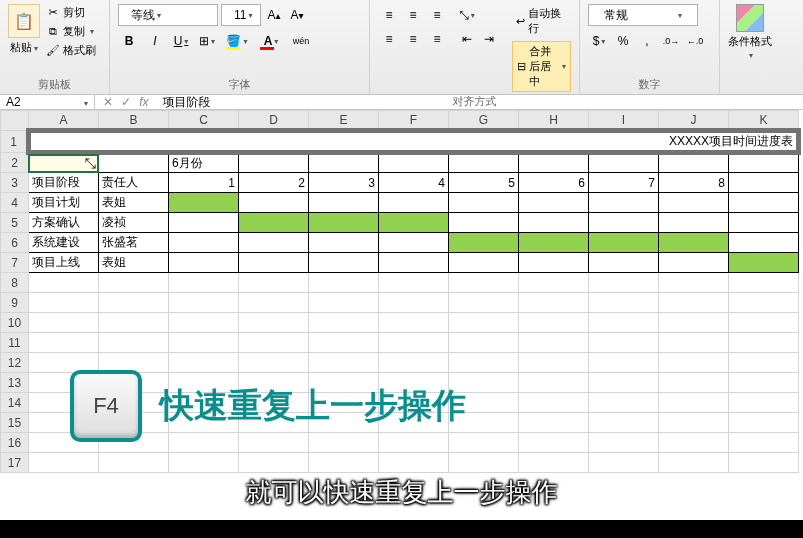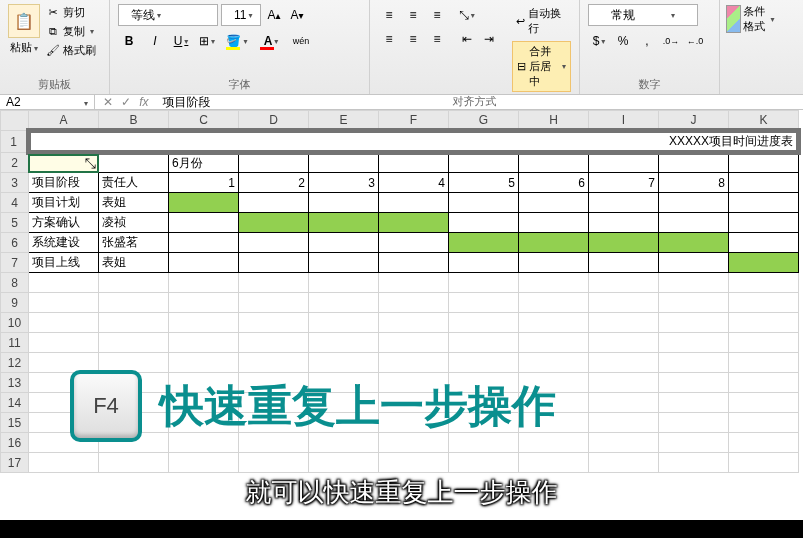--- a/index.html
+++ b/index.html
@@ -27,24 +27,24 @@
   .btn-sq { width: 22px; height: 22px; display: flex; align-items: center; justify-content: center; border: 1px solid transparent; }
   .btn-drop { width: 30px; }
   .wen-color { position: relative; }
   .underline-color { position: absolute; bottom: 1px; left: 3px; width: 14px; height: 3px; }
   
   .align-grid { display: grid; grid-template-columns: repeat(3, 22px); gap: 2px; }
   .align-col2 { display: flex; flex-direction: column; gap: 3px; margin-left: 8px; font-size: 11px; }
   .align-item { display: flex; align-items: center; gap: 3px; padding: 2px 4px; }
   .merge-highlight { border: 1px solid #f0c36d; background: #fdeeb3; }
   
-  .num-top { border: 1px solid #b0b0b0; background: #fff; height: 22px; width: 110px; padding: 0 22px; display: flex; align-items: center; justify-content: space-between; margin-bottom: 4px; }
+  .num-top { border: 1px solid #b0b0b0; background: #fff; height: 22px; width: 110px; padding: 0 15px; display: flex; align-items: center; justify-content: space-between; margin-bottom: 4px; }
   .num-bottom { display: flex; gap: 2px; }
   
-  .cf-col { display: flex; align-items: center; gap: 2px; font-size: 11px; }
+  .cf-col { display: flex; flex-direction: column; align-items: center; gap: 2px; font-size: 11px; }
   .cf-icon { width: 28px; height: 28px; background: linear-gradient(135deg, #e8a 0 33%, #ae8 33% 66%, #8be 66%); border: 1px solid #999; }
   
   .dd-arrow::after { content: "▾"; font-size: 8px; margin-left: 2px; color: #555; }
   
   
   .formula-bar { display: flex; align-items: center; border-bottom: 1px solid #c5c5c5; height: 15px; background: #fff; }
   .name-box { width: 95px; border-right: 1px solid #c5c5c5; height: 100%; display: flex; align-items: center; padding: 0 6px; justify-content: space-between; }
   .fb-btns { display: flex; align-items: center; gap: 8px; padding: 0 8px; color: #888; font-size: 12px; }
   .fb-btn { cursor: pointer; }
   .fb-input { flex: 1; padding: 0 6px; }
@@ -63,21 +63,21 @@
   .title-row td { border: 5px solid #737373; text-align: right; }
   .num-right { text-align: right; }
   .green-fill { background: #92d050 !important; }
   .sel-cell { background: #fffde6 !important; position: relative; }
   .sel-cell::after { content: ""; position: absolute; inset: -1px; border: 2px solid #217346; pointer-events: none; }
   .cursor-icon { position: absolute; font-size: 14px; right: 2px; bottom: 0; color: #000; }
   
   
   .tip-overlay { position: absolute; left: 70px; top: 370px; display: flex; align-items: center; gap: 18px; }
   .key-badge { width: 72px; height: 72px; border: 4px solid #0a8f8f; border-radius: 10px; background: linear-gradient(#fafafa,#ddd); display: flex; align-items: center; justify-content: center; font-size: 22px; font-weight: normal; color: #444; box-shadow: inset 0 -3px 4px rgba(0,0,0,.2); }
-  .tip-text { font-size: 44px; font-weight: bold; color: #0a8f8f; }
+  .tip-text { font-size: 34px; font-weight: bold; color: #0a8f8f; }
   .subtitle { position: absolute; bottom: 28px; width: 100%; text-align: center; font-size: 26px; color: #fff; text-shadow: -1px -1px 2px #000, 1px -1px 2px #000, -1px 1px 2px #000, 1px 1px 2px #000, 0 0 4px #000; font-weight: 500; }
   .black-bars { position: absolute; left:0; right:0; background:#000; height:18px; }
   .bar-bottom { bottom:0; }
 </style>
 </head>
 <body>
 
 <div class="ribbon">
 
   <div class="ribbon-group" style="width:110px">

